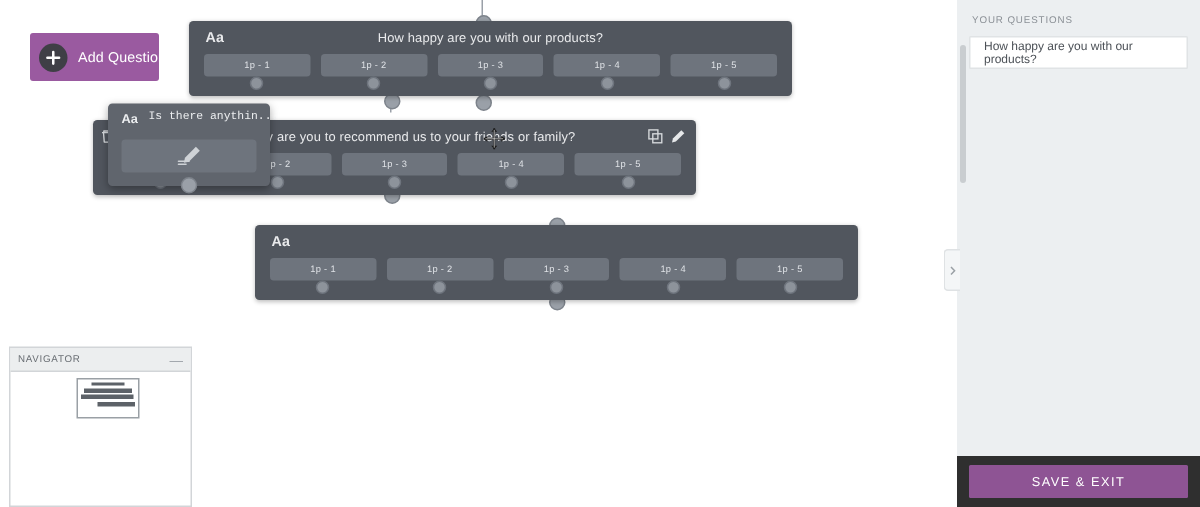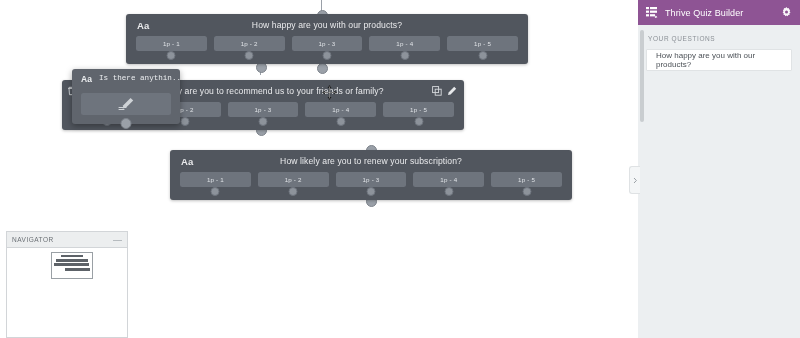--- a/index.html
+++ b/index.html
@@ -142,20 +142,28 @@
   <div class="node" style="left:317px;top:10px;"></div>
   <div class="node" style="left:317px;top:63px;"></div>
 
   <div class="conn" style="left:260px;top:63px;height:12px;"></div>
   <div class="node" style="left:256px;top:62px;"></div>
   <div class="node" style="left:256px;top:125px;"></div>
 
   <div class="node" style="left:366px;top:145px;"></div>
   <div class="node" style="left:366px;top:196px;"></div>
 
+  <div id="add-question">
+    <span class="plus">
+      <svg width="11" height="11" viewBox="0 0 11 11">
+          <path d="M5.5 1.6v7.8M1.6 5.5h7.8" stroke="#ffffff" stroke-width="1.7" stroke-linecap="round"></path>
+        </svg>
+    </span>
+    <span class="lbl">Add Question</span>
+  </div>
 
   <div class="qcard" id="card-1" style="left:126px;top:14px;width:402px;height:50px;">
     <div class="qhead">
       <div class="aa">Aa</div>
       <div class="qtitle">How happy are you with our products?</div>
     </div>
     <div class="chips">
       <div class="chip">
           <span>1p - 1</span>
           <i class="dot"></i>
@@ -242,21 +250,20 @@
         <path d="M1 10.5h7M1 12.5h5" stroke="#cfd3d7" stroke-width="1.1" stroke-linecap="round"></path>
         <path d="M12.6 0.9l2.6 2.6-7.3 7.3-3.3.7.7-3.3z" fill="#cfd3d7"></path>
       </svg>
     </div>
     <div class="dnode"></div>
   </div>
 
   <div class="qcard" id="card-3" style="left:170px;top:150px;width:402px;height:50px;">
     <div class="qhead">
       <div class="aa">Aa</div>
-      <div class="qtitle">How likely are you to renew your subscription?</div>
     </div>
     <div class="chips">
       <div class="chip">
           <span>1p - 1</span>
           <i class="dot"></i>
         </div>
       <div class="chip">
           <span>1p - 2</span>
           <i class="dot"></i>
         </div>
@@ -284,48 +291,31 @@
       <i style="width:60%;height:2px;"></i>
       <i style="width:88%;height:3px;"></i>
       <i style="width:96%;height:3px;margin-left:0;"></i>
       <i style="width:70%;height:3px;margin-right:0;"></i>
     </div>
   </div>
 </div>
 
 <div id="sidebar">
 
-  <div id="sb-header">
-    <span class="logo">
-      <svg width="13" height="13" viewBox="0 0 13 13">
-        <rect x="0" y="1" width="3" height="2.2" fill="#ffffff"></rect>
-        <rect x="0" y="4.6" width="3" height="2.2" fill="#ffffff"></rect>
-        <rect x="0" y="8.2" width="3" height="2.2" fill="#ffffff"></rect>
-        <rect x="4" y="1" width="7" height="2.2" fill="#ffffff"></rect>
-        <rect x="4" y="4.6" width="7" height="2.2" fill="#ffffff"></rect>
-        <rect x="4" y="8.2" width="5" height="2.2" fill="#ffffff"></rect>
-        <path d="M9.8 9.6l1.6 1.6-2.6.7.5-1.7z" fill="#ffffff"></path>
-      </svg>
-    </span>
-    <span class="t">Thrive Quiz Builder</span>
-    <span class="gear">
-      <svg width="11" height="11" viewBox="0 0 11 11">
-        <path d="M5.5 0l.8 1.2 1.4-.3.3 1.4L9.2 3l-.6 1.3.9 1.1-1.1.9.3 1.4-1.4.2L6.6 9.2 5.5 8.5 4.4 9.2 3.8 7.9l-1.4-.2.3-1.4-1.1-.9.9-1.1L1.9 3l1.2-.7-.3-1.4 1.4.3z" fill="#ffffff" opacity=".95"></path>
-        <circle cx="5.5" cy="5" r="1.5" fill="#8e5494"></circle>
-      </svg>
-    </span>
-  </div>
 
   <div id="sb-body">
     <div class="sect">YOUR QUESTIONS</div>
     <div class="q-item">
       <span>How happy are you with our products?</span>
     </div>
   </div>
 
+  <div id="sb-footer">
+    <button id="save-exit">SAVE &amp; EXIT</button>
+  </div>
 
   <div id="sb-scroll"></div>
 
   <div id="sb-collapse">
     <svg width="5" height="7" viewBox="0 0 5 7">
       <path d="M1 1l2.4 2.5L1 6" fill="none" stroke="#9aa0a5" stroke-width="1"></path>
     </svg>
   </div>
 </div>
 

